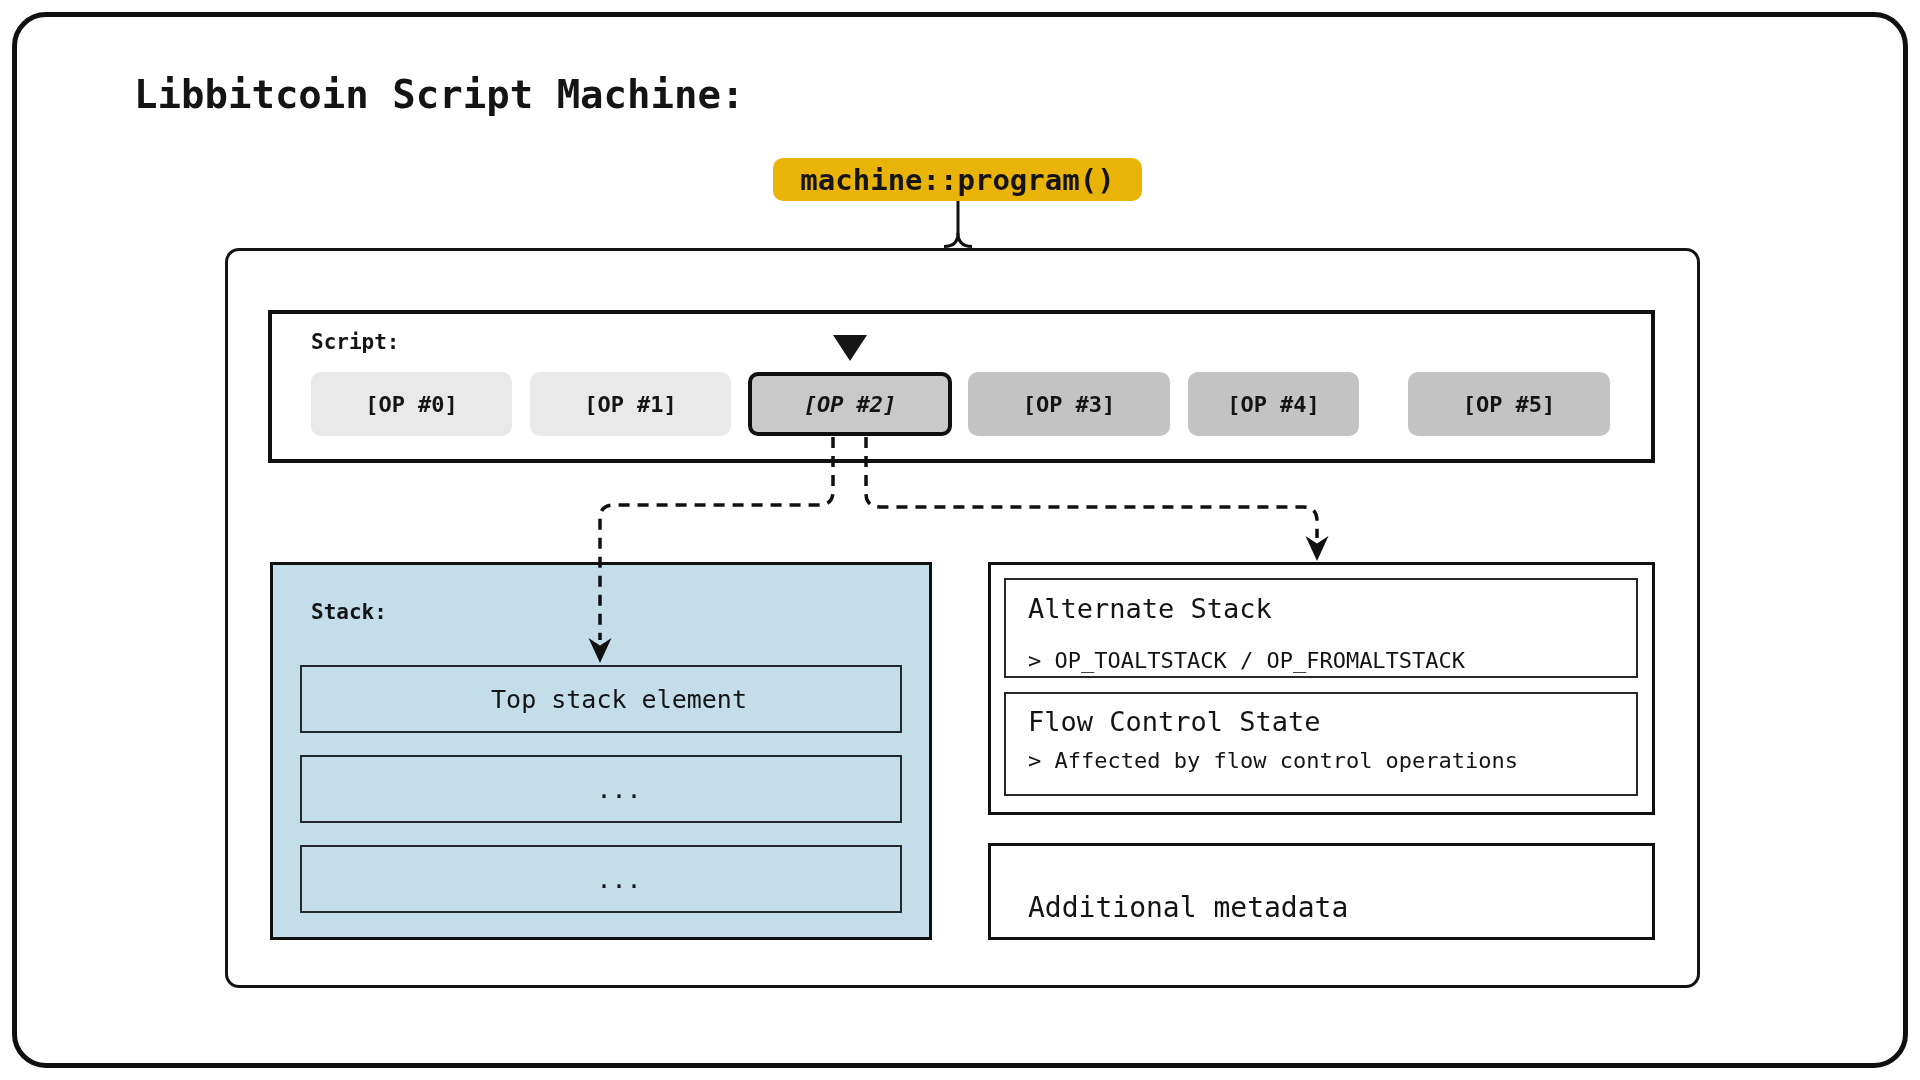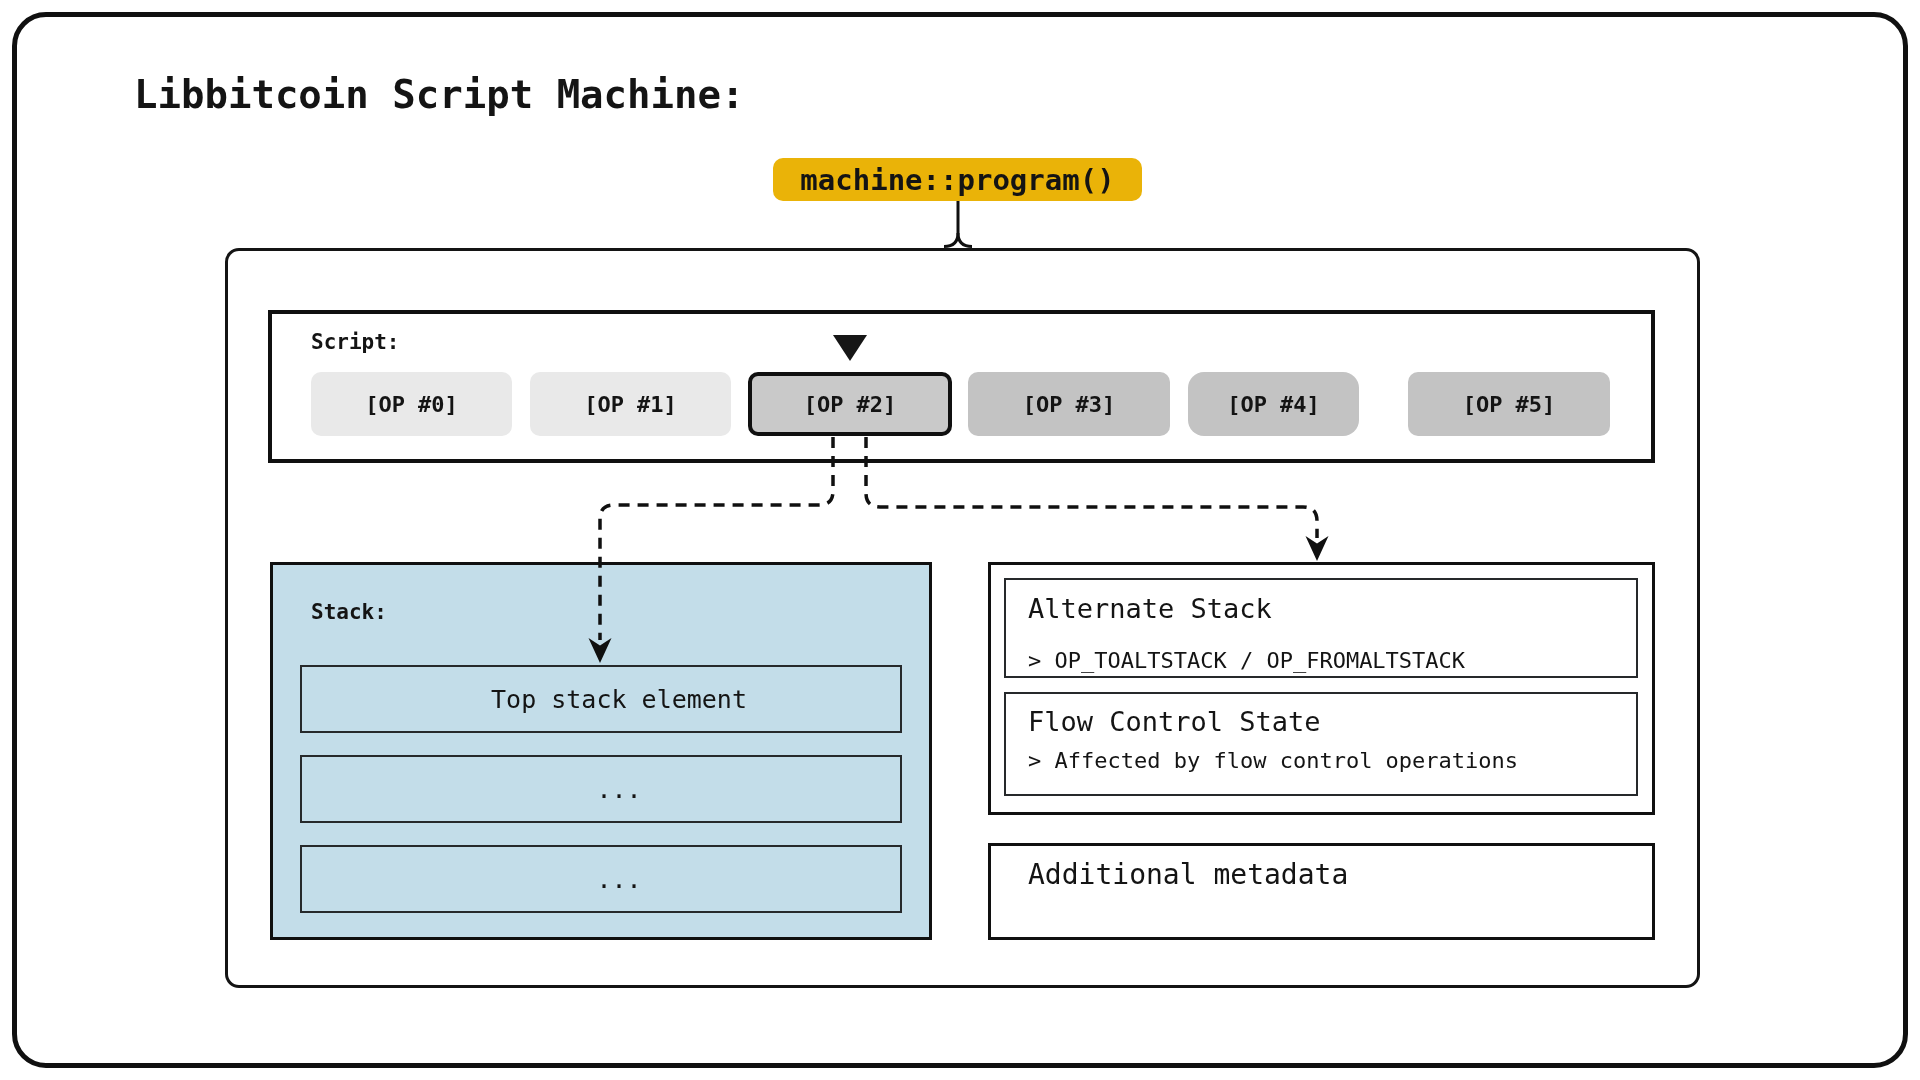--- a/index.html
+++ b/index.html
@@ -13,50 +13,50 @@
   .program-label{left:773px;top:158px;width:369px;height:43px;background:#eab308;border-radius:10px;
     display:flex;align-items:center;justify-content:center;font-size:29px;font-weight:bold;}
   .big-box{left:225px;top:248px;width:1475px;height:740px;border:3px solid #141414;border-radius:14px;background:#ffffff;}
   .script-box{left:268px;top:310px;width:1387px;height:153px;border:4px solid #101010;background:#ffffff;}
   .panel-label{font-size:21px;font-weight:bold;}
   .script-label{left:311px;top:330px;}
   .op-chip{top:372px;height:64px;border-radius:10px;display:flex;align-items:center;justify-content:center;
     font-size:22px;font-weight:bold;}
   .op-executed{background:#e9e9e9;}
   .op-pending{background:#c3c3c3;}
-  .op-current{background:#c9c9c9;border:4px solid #101010;}
+  .op-current{background:#c9c9c9;border:4px solid #101010;font-style:italic;}
   .stack-box{left:270px;top:562px;width:662px;height:378px;background:#c3dde9;border:3px solid #101010;}
   .stack-label{left:311px;top:600px;}
   .stack-row{left:300px;width:602px;height:68px;border:2px solid #26292b;display:flex;align-items:center;justify-content:center;font-size:25px;padding-left:36px;}
   .side-outer{left:988px;width:667px;border:3px solid #101010;background:#ffffff;}
   .side-inner{left:1004px;width:634px;border:2px solid #26292b;background:#ffffff;}
   .side-title{left:1028px;font-size:27px;white-space:pre;}
   .side-sub{left:1028px;font-size:22px;white-space:pre;}
-  .meta-title{left:1028px;top:858px;font-size:28px;white-space:pre;}
+  .meta-title{left:1028px;top:891px;font-size:28px;white-space:pre;}
   svg.overlay{position:absolute;left:0;top:0;pointer-events:none;}
 </style>
 </head>
 <body>
 
 <div class="abs outer-frame"></div>
 
 <div class="abs page-title">Libbitcoin Script Machine:</div>
 
 <div class="abs program-label">machine::program()</div>
 
 <div class="abs big-box"></div>
 
 <div class="abs script-box"></div>
 <div class="abs panel-label script-label">Script:</div>
 
 <div class="abs op-chip op-executed" style="left:311px;width:201px;">[OP #0]</div>
 <div class="abs op-chip op-executed" style="left:530px;width:201px;">[OP #1]</div>
 <div class="abs op-chip op-current" style="left:748px;width:204px;">[OP #2]</div>
 <div class="abs op-chip op-pending" style="left:968px;width:202px;">[OP #3]</div>
-<div class="abs op-chip op-pending" style="left:1188px;width:171px;border-radius:16px;">[OP #4]</div>
+<div class="abs op-chip op-pending" style="left:1188px;width:171px;">[OP #4]</div>
 <div class="abs op-chip op-pending" style="left:1408px;width:202px;">[OP #5]</div>
 
 <div class="abs stack-box"></div>
 <div class="abs panel-label stack-label">Stack:</div>
 <div class="abs stack-row" style="top:665px;">Top stack element</div>
 <div class="abs stack-row" style="top:755px;">...</div>
 <div class="abs stack-row" style="top:845px;">...</div>
 
 <div class="abs side-outer" style="top:562px;height:253px;"></div>
 <div class="abs side-inner" style="top:578px;height:100px;"></div>

